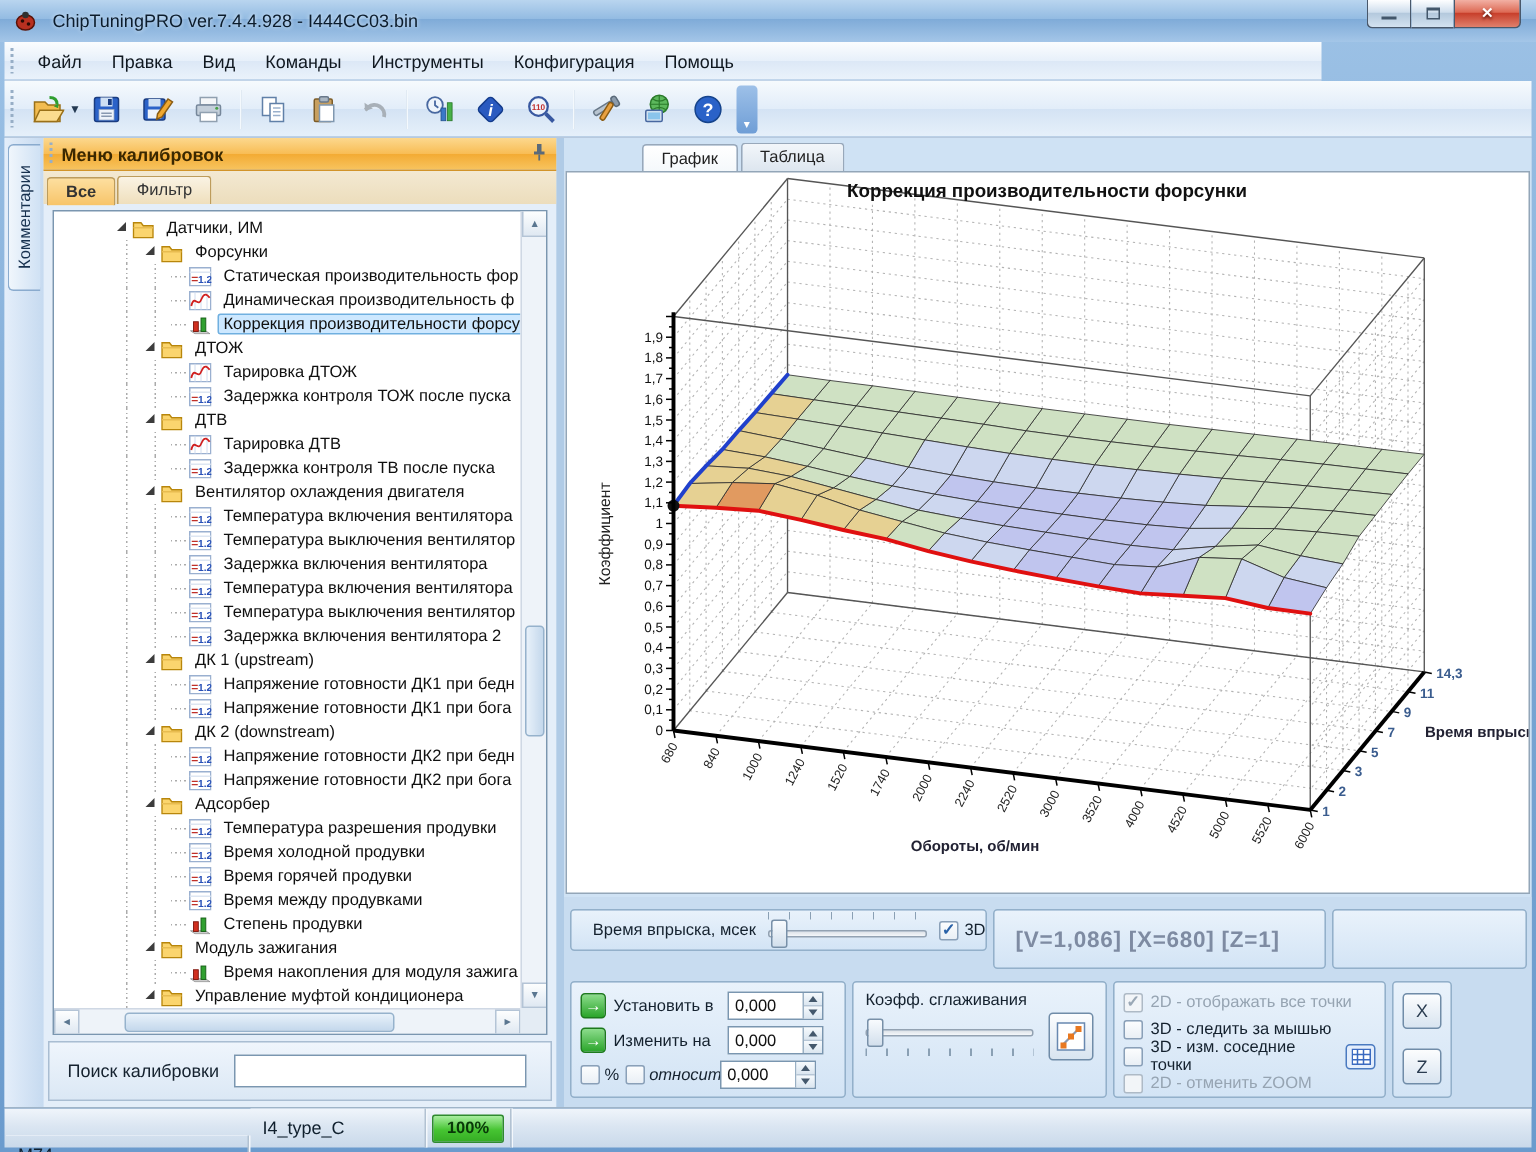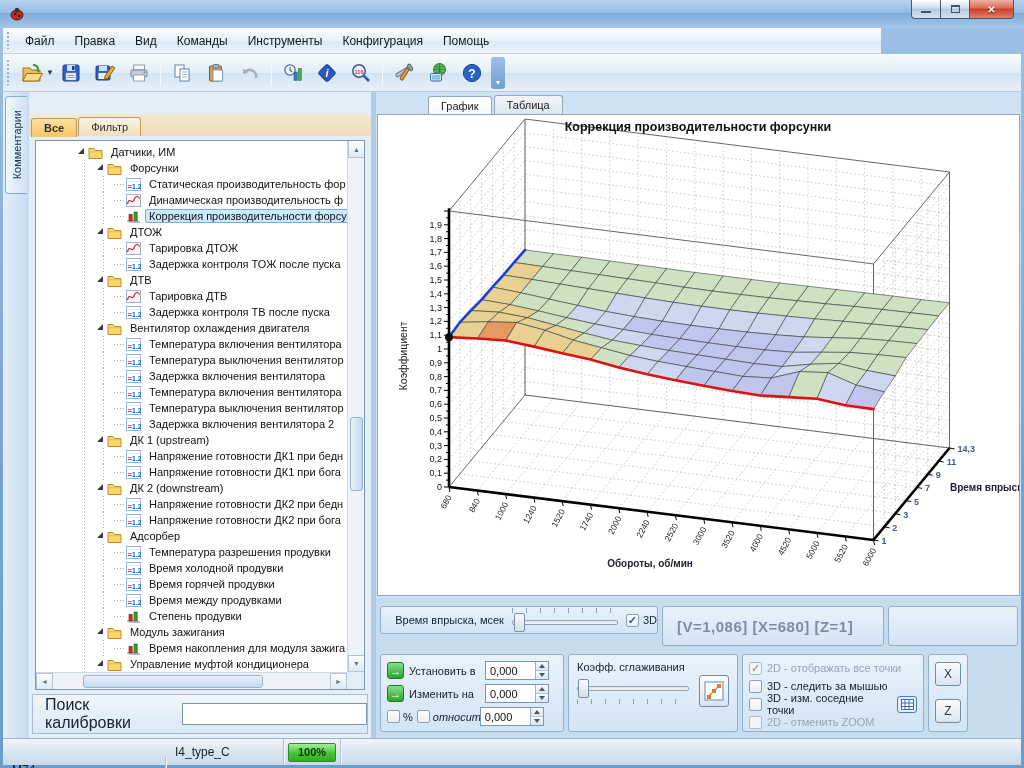--- a/index.html
+++ b/index.html
@@ -82,21 +82,21 @@
   .hscroll { position:absolute; left:0; bottom:0; right:17px; height:17px; background:#eef3f9; border-top:1px solid #cfd8e4; }
   .sbtn { position:absolute; width:17px; height:17px; background:linear-gradient(#fdfefe,#dfe8f2);
     border:1px solid #b4c4d6; display:flex; align-items:center; justify-content:center; font-size:7px; color:#5a7690; }
   .vthumb { position:absolute; left:2px; width:13px; top:52%; height:14%;
     background:linear-gradient(to right,#e8f1fa,#c4d8ec); border:1px solid #96b2cc; border-radius:3px; }
   .hthumb { position:absolute; top:2px; height:13px; left:15%; width:58%;
     background:linear-gradient(#e8f1fa,#c4d8ec); border:1px solid #96b2cc; border-radius:3px; }
   .corner { position:absolute; right:0; bottom:0; width:17px; height:17px; background:#e4ecf4; }
   .searchrow { position:absolute; left:3px; bottom:4px; width:336px; height:40px;
     border:1px solid #a9bdd2; background:linear-gradient(#eff5fc,#dbe8f5); display:flex; align-items:center; }
-  .searchrow label { margin-left:12px; font-size:16px; color:#14212e; }
+  .searchrow label { margin-left:12px; font-size:12px; color:#14212e; }
   .searchrow input { margin-left:10px; width:195px; height:22px; border:1px solid #7a96b0; background:#fff; font-size:12px; padding:0 4px; }
 
   .splitter { position:absolute; left:368px; top:0; width:5px; height:646px; background:#b0cbe6; }
 
   
   .rightpanel { position:absolute; left:373px; top:0; width:645px; height:646px; background:#cfe2f4; }
   .rtabs { position:absolute; left:0; top:0; width:645px; height:22px; display:flex; align-items:flex-end; padding-left:4px; }
   .rtab { font-size:11px; padding:3px 12px; border:1px solid #98a8ba; border-bottom:none; border-radius:3px 3px 0 0;
     background:linear-gradient(#f2f6fa,#dde6ef); color:#222; margin-right:2px; }
   .rtab.active { background:linear-gradient(#ffffff,#f4f8fb); position:relative; top:1px; font-weight:normal;margin-left:48px; }
@@ -157,20 +157,21 @@
 
   <div class="titlebar">
     <span class="ticon">
       <svg width="16" height="16">
           <ellipse cx="8" cy="9" rx="6" ry="5" fill="#b83020" stroke="#5a1208"></ellipse>
           <circle cx="6" cy="8" r="1.2" fill="#2a0a04"></circle>
           <circle cx="10" cy="10" r="1.2" fill="#2a0a04"></circle>
           <circle cx="8" cy="4" r="2.2" fill="#303030"></circle>
         </svg>
     </span>
+    <span class="ttl">ChipTuningPRO ver.7.4.4.928 - I444CC03.bin</span>
     <div class="winbtns">
       <div class="wbtn min">
           <span style="width:10px;border-bottom:2px solid #43576b;margin-top:6px;"></span>
         </div>
       <div class="wbtn max">
           <span class="maxglyph"></span>
         </div>
       <div class="wbtn close">✕</div>
     </div>
   </div>
@@ -299,20 +300,31 @@
 
   <div class="main">
 
     <div class="comments-strip">
       <div class="vtab">
           <span>Комментарии</span>
         </div>
     </div>
 
     <div class="sidebar">
+      <div class="sb-header">
+        <span class="grip"></span>
+        <span class="cap">Меню калибровок</span>
+        <span class="pin">
+          <svg width="11" height="13">
+              <rect x="4" y="1" width="3" height="6" fill="#5a6a7a"></rect>
+              <rect x="2" y="6" width="7" height="2" fill="#5a6a7a"></rect>
+              <line x1="5.5" y1="8" x2="5.5" y2="12" stroke="#5a6a7a" stroke-width="1.2"></line>
+            </svg>
+        </span>
+      </div>
       <div class="sb-tabs">
         <span class="stab active">Все</span>
         <span class="stab">Фильтр</span>
       </div>
       <div class="tree">
         <div class="tree-inner" id="tree-host">
             <div class="trow">
               <span class="tri"></span>
               <span class="ticon">
                 <svg width="15" height="13">

